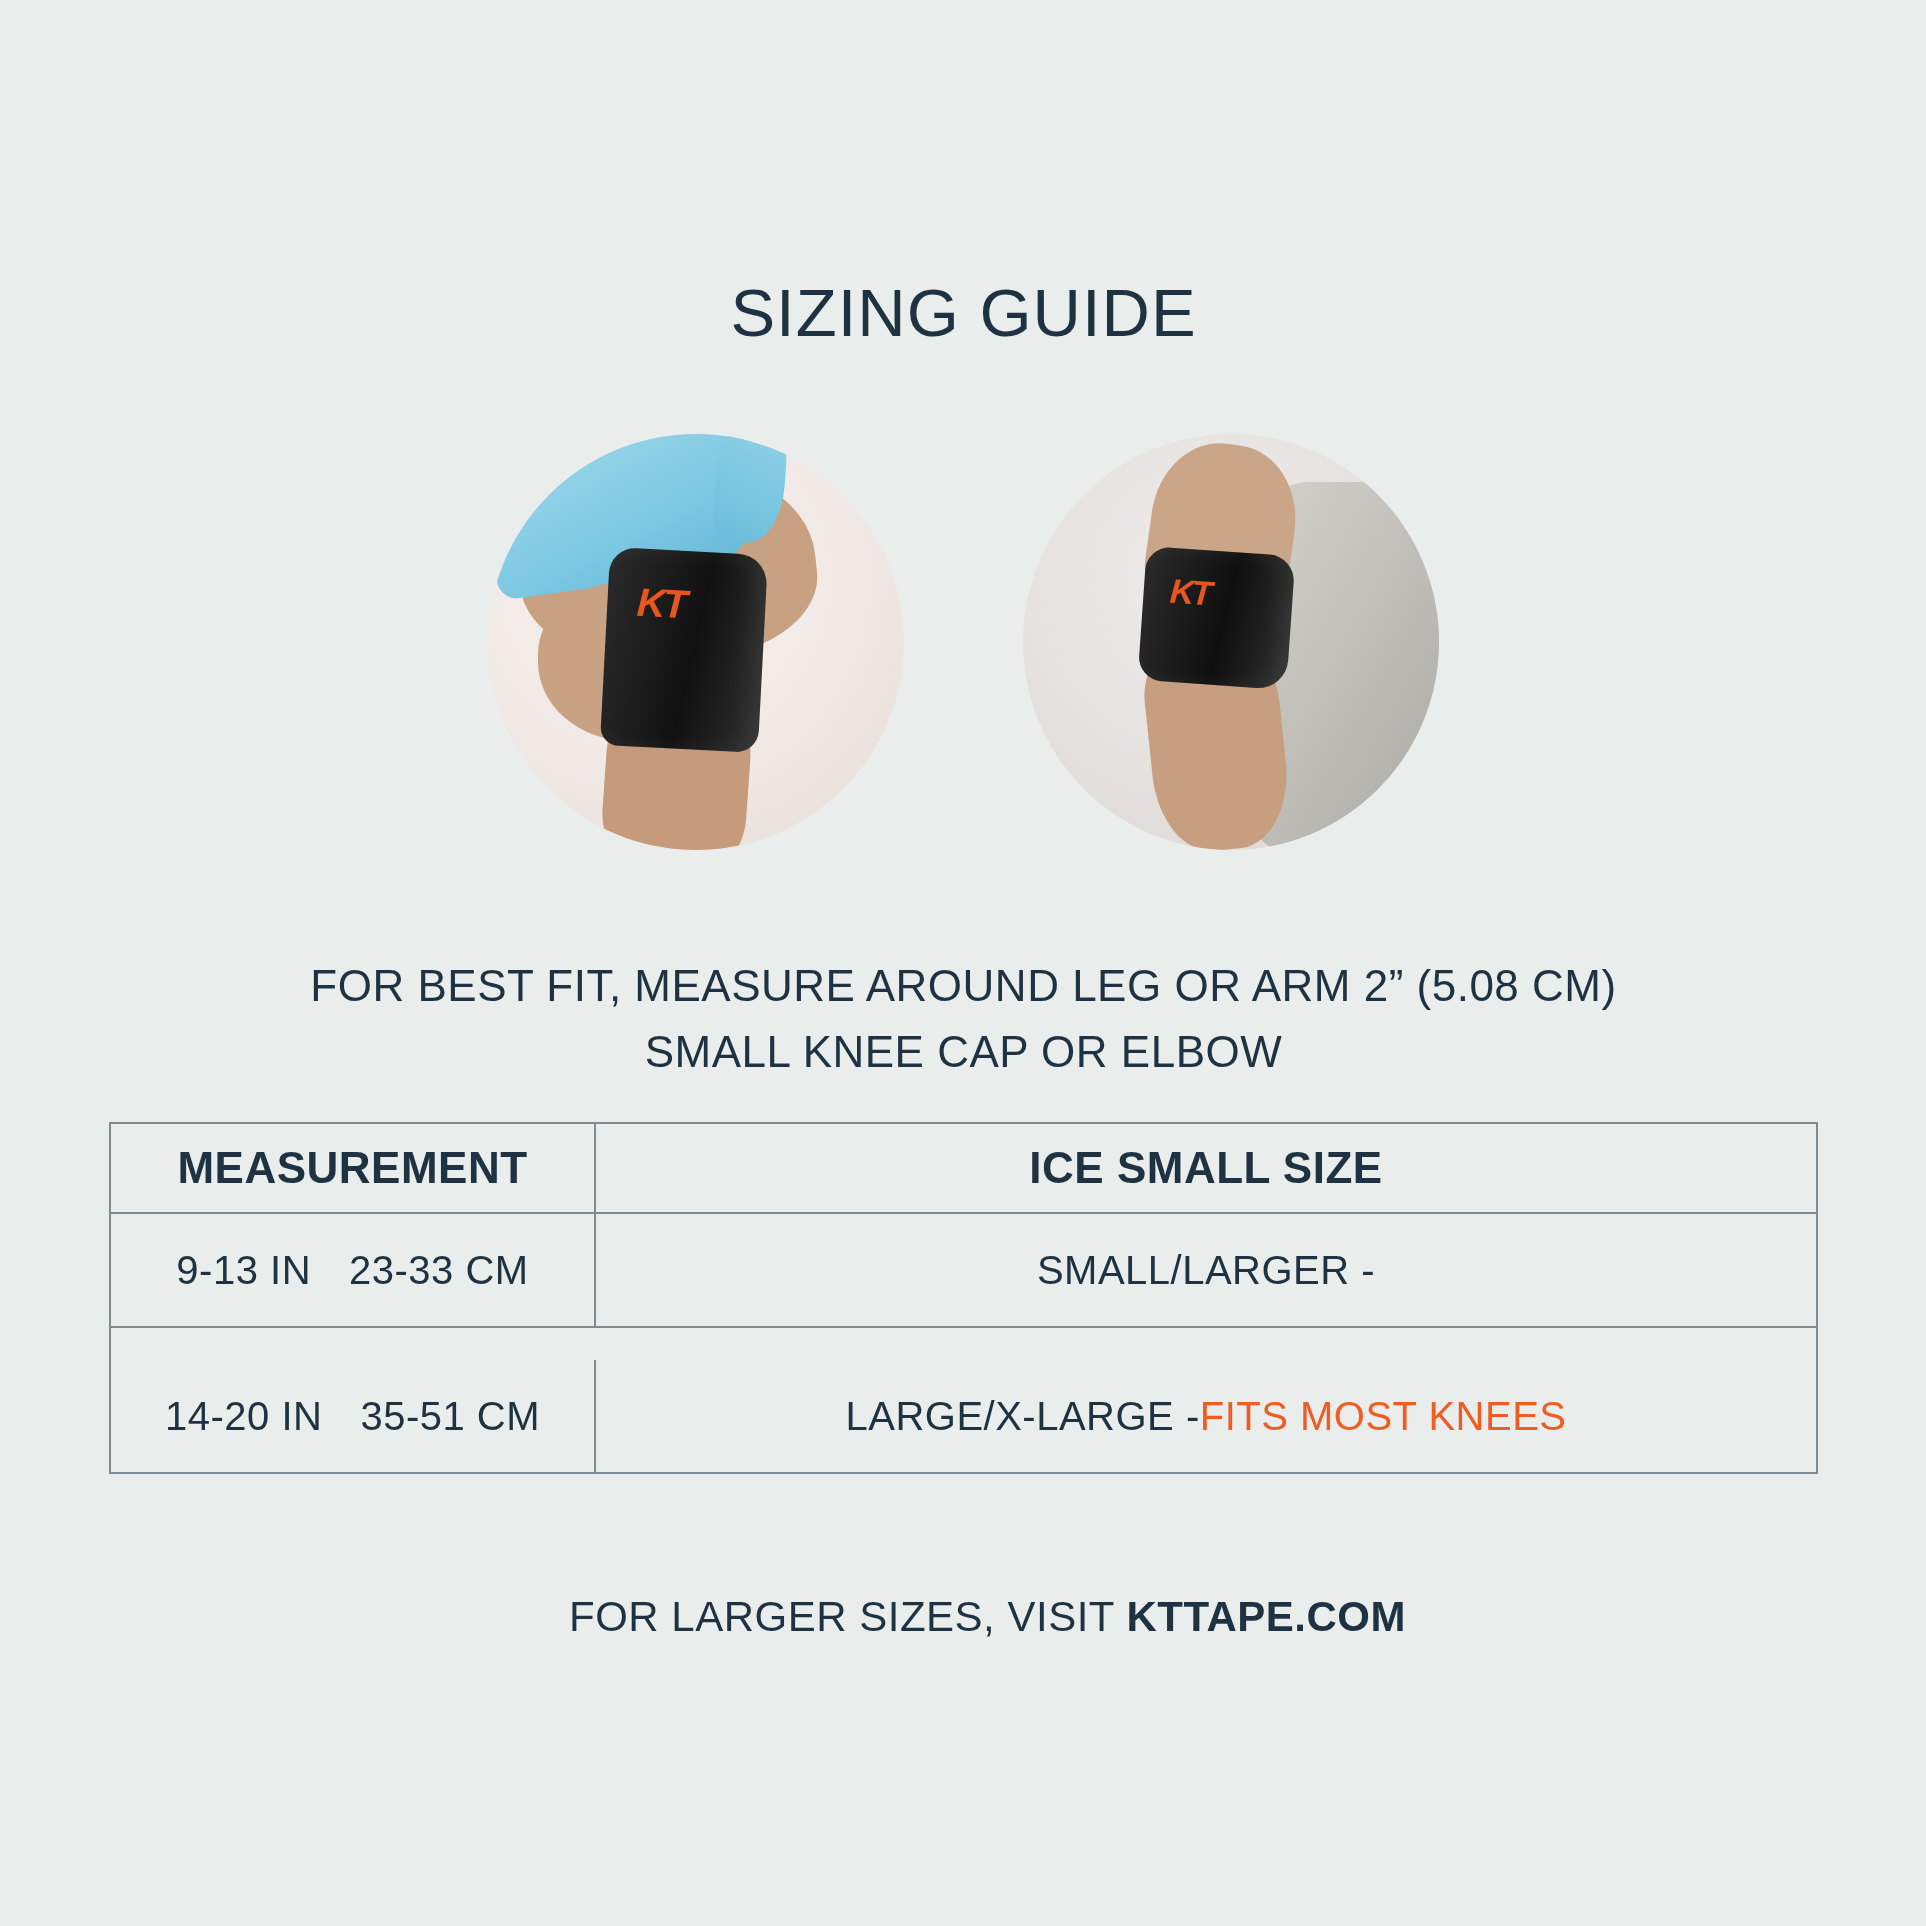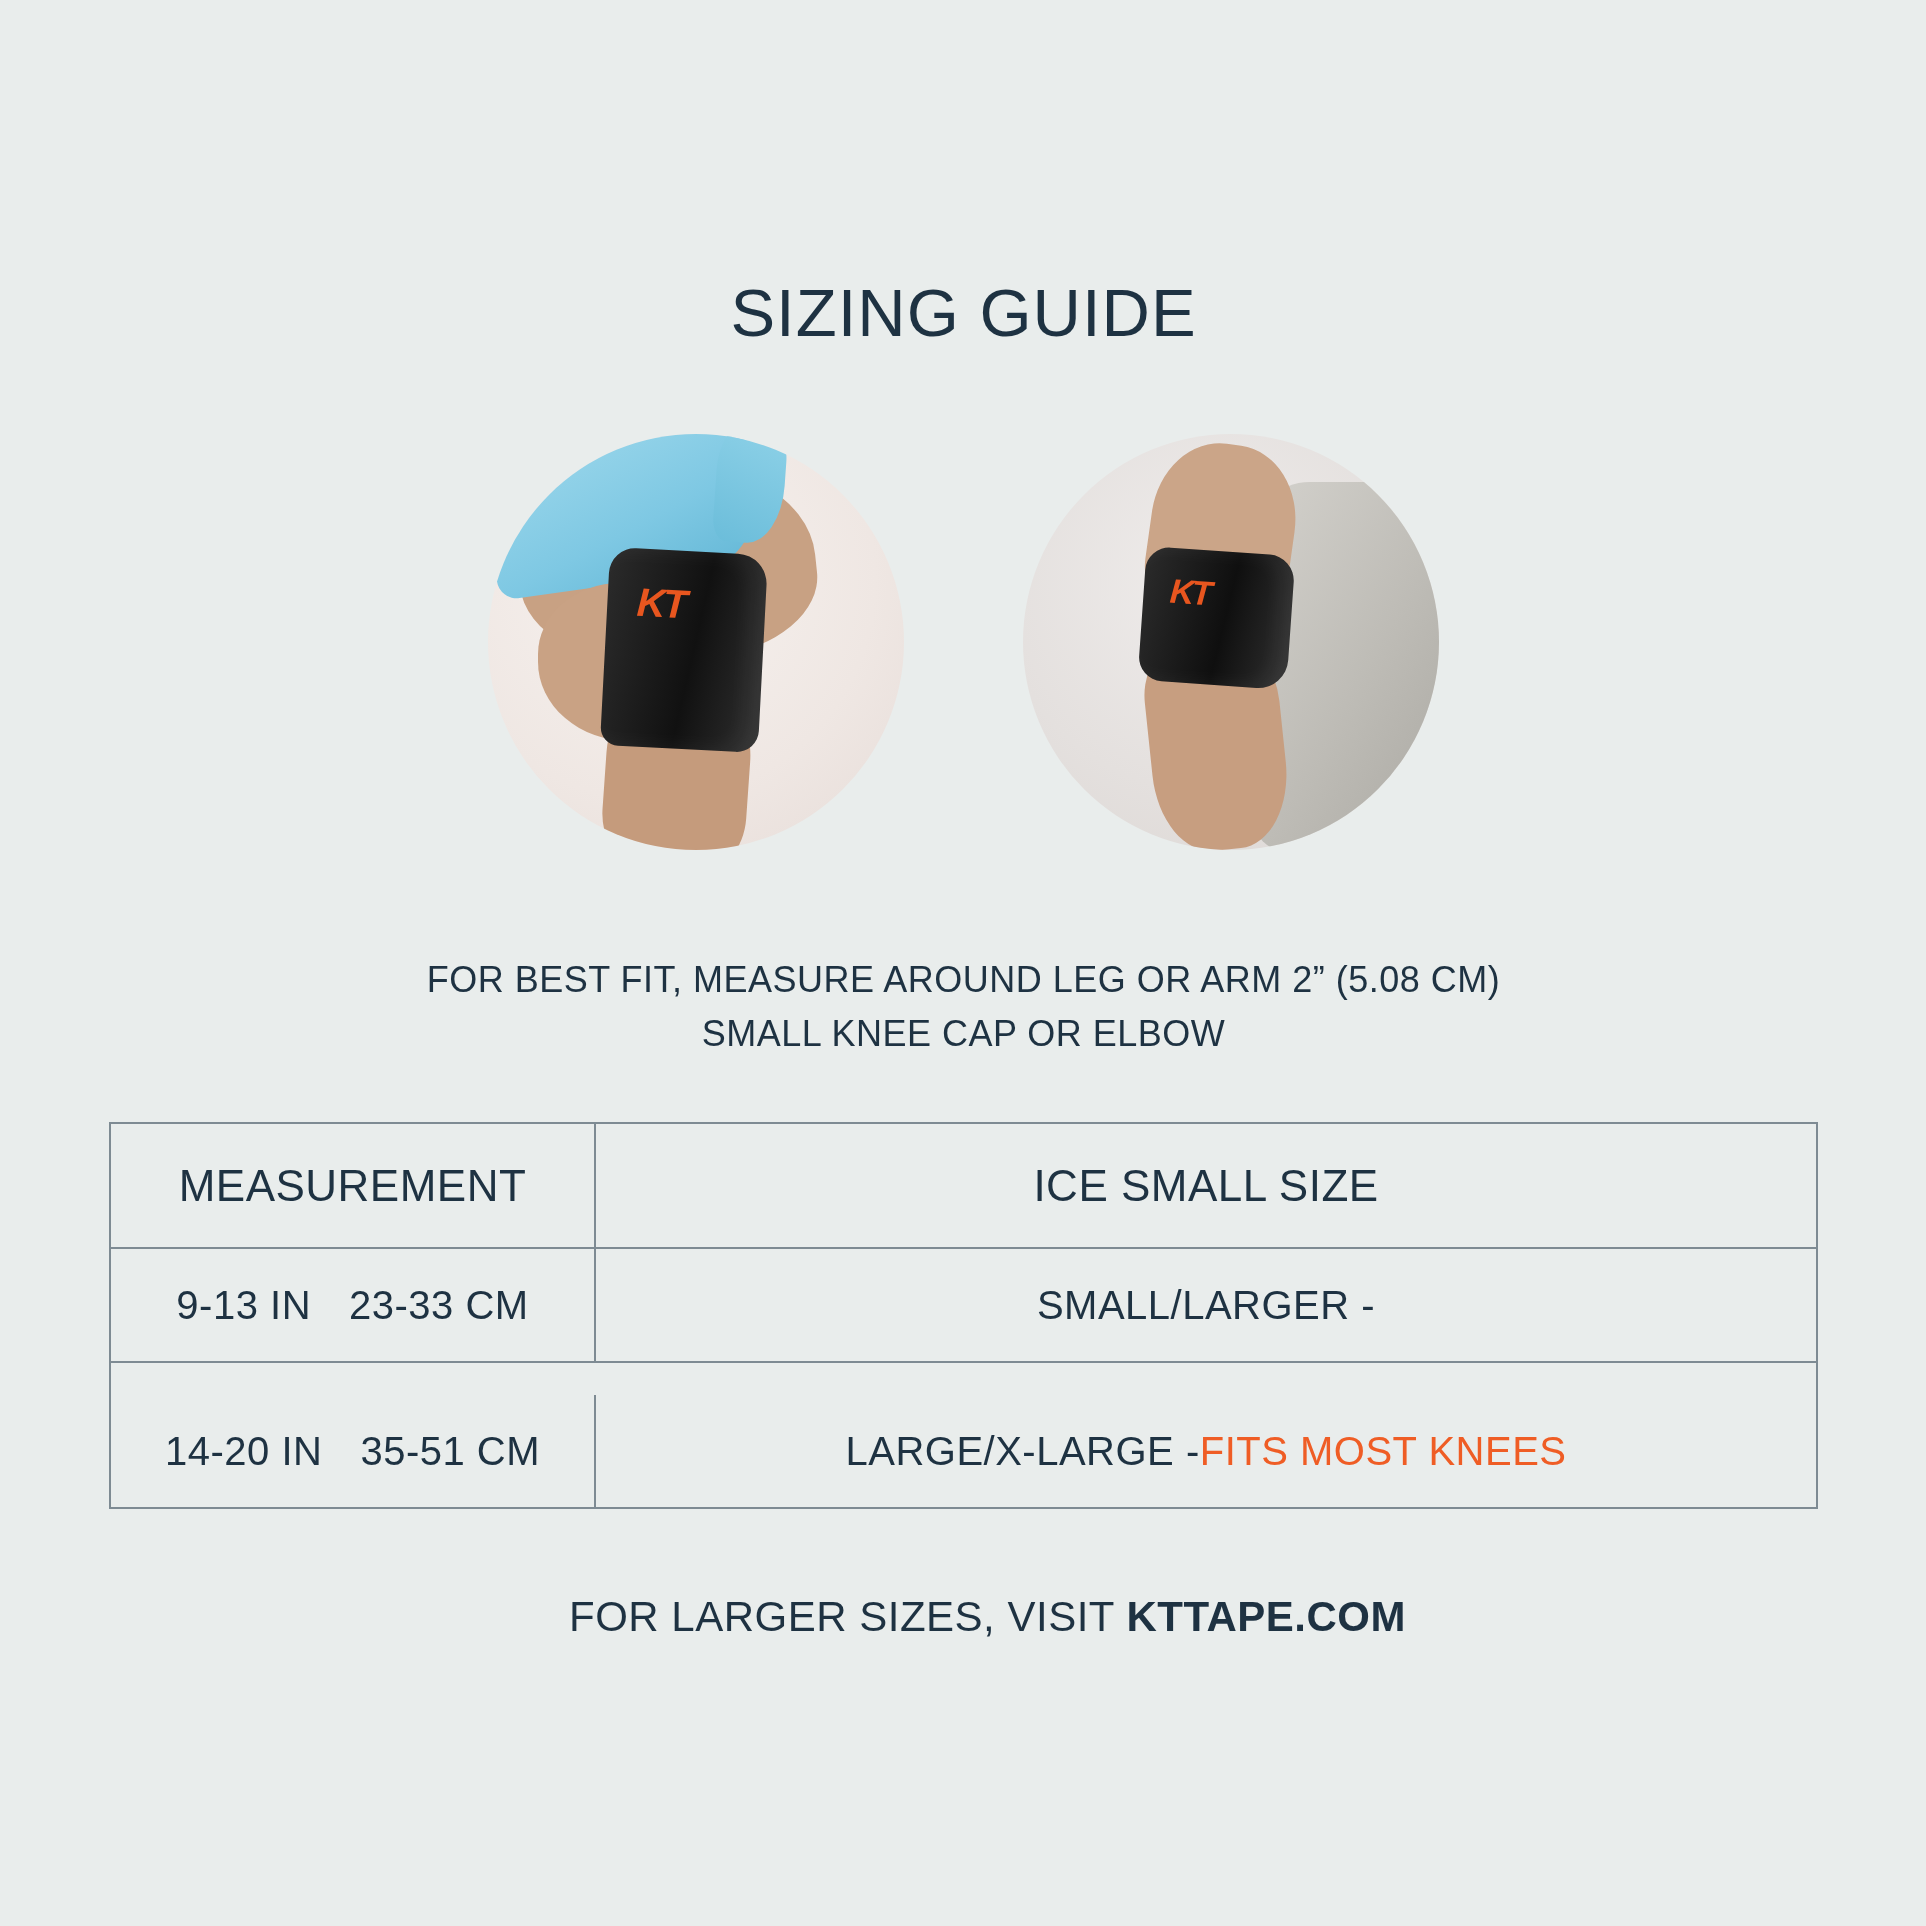--- a/index.html
+++ b/index.html
@@ -186,21 +186,21 @@
     transform: rotate(4deg);
   }
 
   
   .instruction {
     position: absolute;
     top: 953px;
     left: 0;
     width: 100%;
     text-align: center;
-    font-size: 36px;
+    font-size: 44px;
     line-height: 1.5;
     letter-spacing: 0.5px;
     color: #1e3242;
   }
   .instruction .line {
     display: block;
   }
 
   
   .table {
@@ -232,23 +232,23 @@
     flex: 1;
     box-sizing: border-box;
     display: flex;
     align-items: center;
     justify-content: center;
     padding: 0 18px;
     text-align: center;
   }
   .header-row .cell-left,
   .header-row .cell-right {
-    height: 123px;
+    height: 88px;
     font-size: 44px;
-    font-weight: normal;
+    font-weight: bold;
     letter-spacing: 0.5px;
   }
   .data-row .cell-left,
   .data-row .cell-right {
     height: 112px;
     font-size: 40px;
     letter-spacing: 0.5px;
   }
   .meas-in { margin-right: 38px; }
   .accent { color: #ef5d25; }

